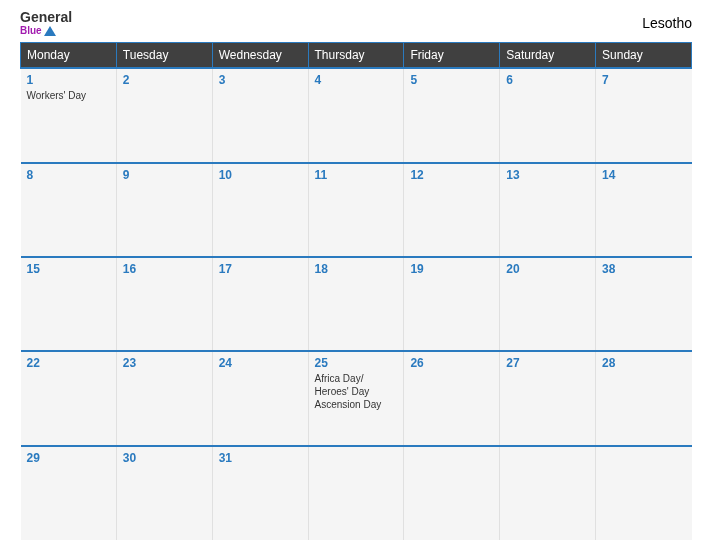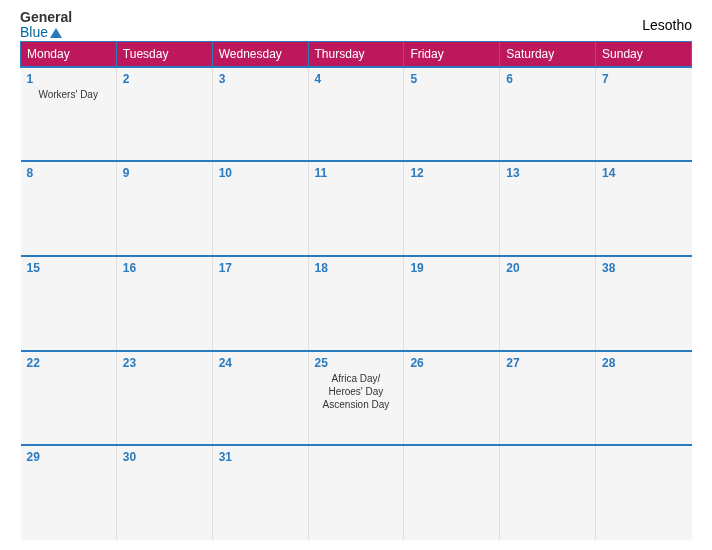--- a/index.html
+++ b/index.html
@@ -12,39 +12,40 @@
       flex-direction: column;
       align-items: center;
       padding: 10px 20px;
     }
 
     .header {
       width: 100%;
       display: flex;
       align-items: center;
       justify-content: space-between;
+      margin-bottom: 6px;
       gap: 36px;
     }
 
     .logo {
       display: flex;
       flex-direction: column;
       align-items: flex-start;
       font-size: 13px;
       line-height: 1.1;
     }
     .logo-general {
       font-weight: bold;
       color: #333;
       font-size: 14px;
     }
     .logo-blue {
-      color: #0369a1;
-      font-weight: normal;
-      font-size: 14px;
+      color: #a21caf;
+      font-weight: bold;
+      font-size: 10px;
     }
     .logo-triangle {
       display: inline-block;
       width: 0;
       height: 0;
       border-left: 6px solid transparent;
       border-right: 6px solid transparent;
       border-bottom: 10px solid #2a7abf;
       margin-left: 2px;
       vertical-align: middle;
@@ -65,21 +66,21 @@
       min-width: 80px;
     }
 
     .calendar {
       width: 100%;
       border-collapse: collapse;
       flex: 1;
     }
 
     .calendar thead tr {
-      background-color: #be185d;
+      background-color: #404040;
     }
 
     .calendar thead th {
       color: #fff;
       font-size: 12px;
       font-weight: normal;
       padding: 5px 6px;
       text-align: left;
       border: 1px solid #2a7abf;
     }
@@ -109,21 +110,20 @@
       font-weight: bold;
       display: block;
       margin-bottom: 2px;
     }
 
     .holiday {
       font-size: 10px;
       color: #333;
       display: block;
       line-height: 1.3;
-      text-align: center;
     }
 
     .last-row td {
       height: 50px;
     }
   </style>
 </head>
 <body>
 
 <div class="header">

